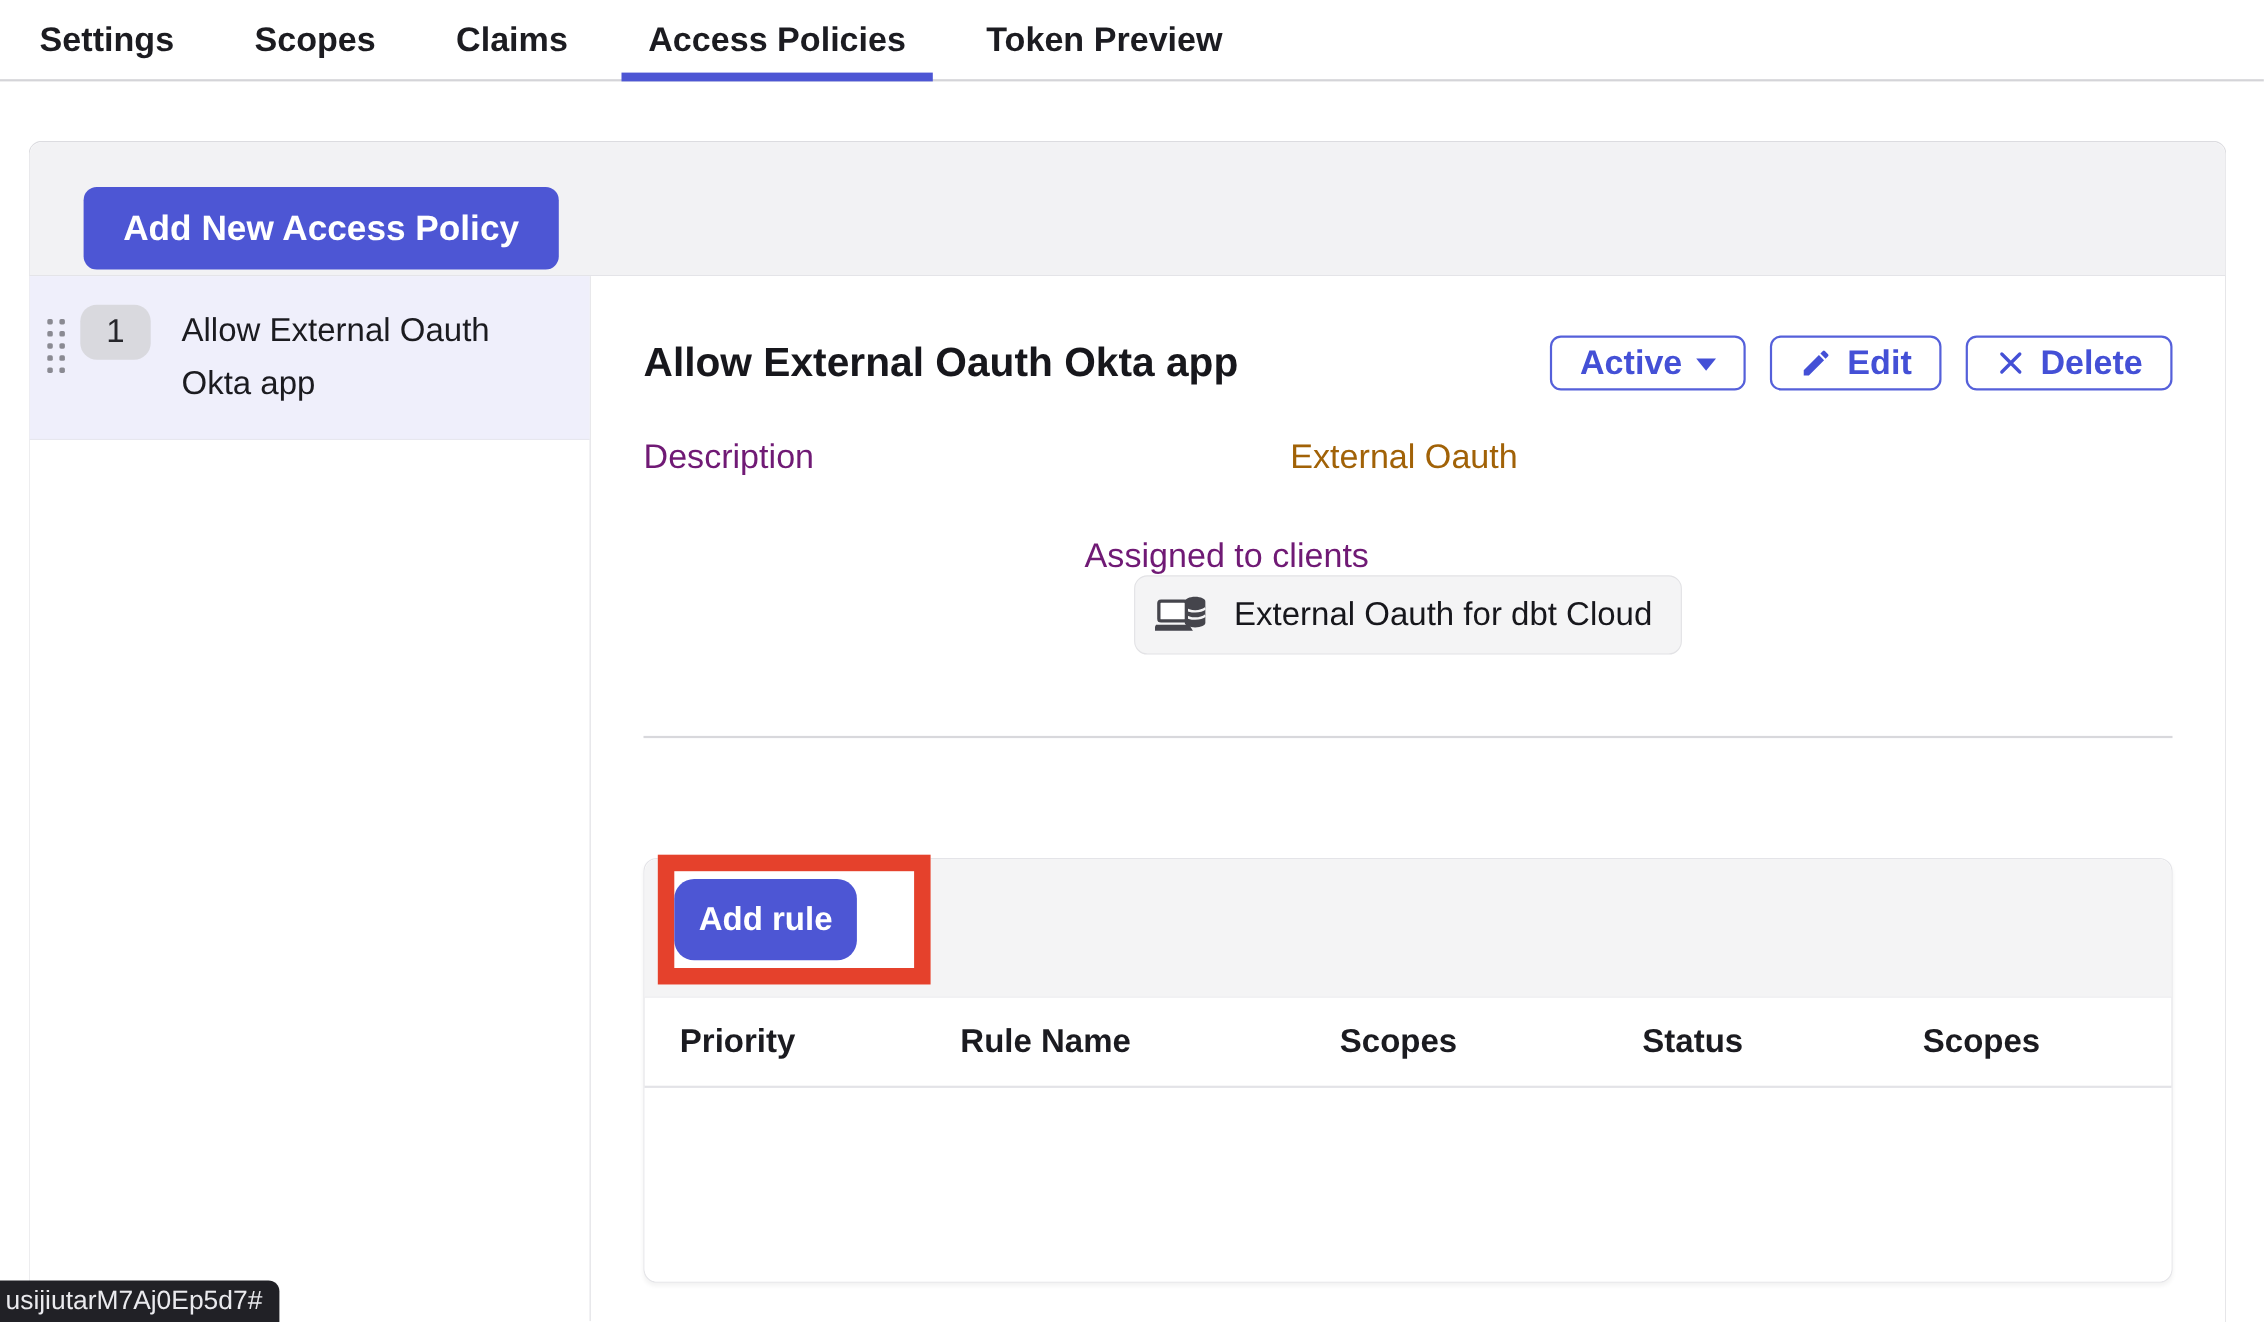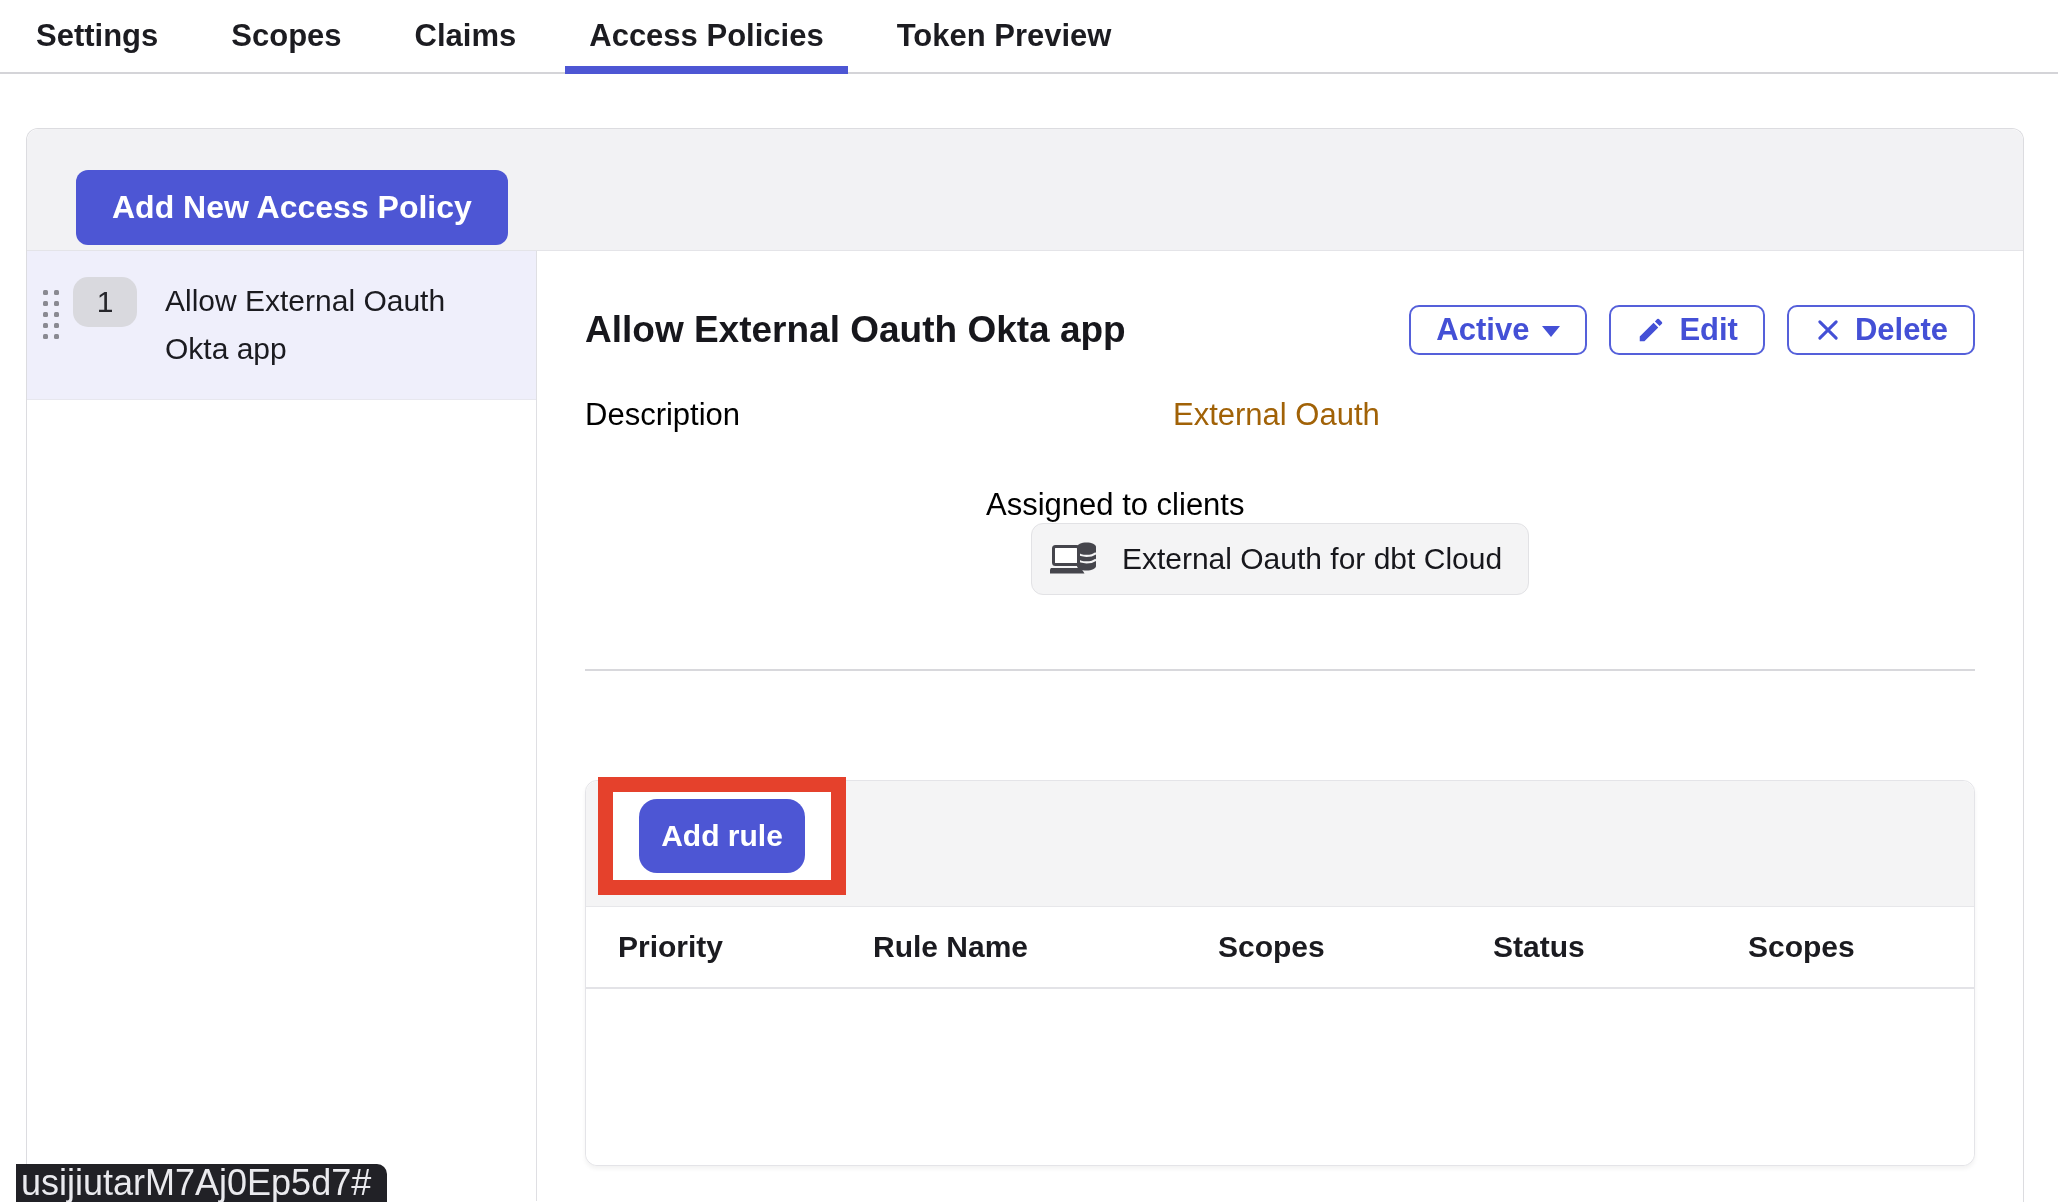--- a/index.html
+++ b/index.html
@@ -50,50 +50,50 @@
     border-radius:10px;color:#4450d6;font-size:31px;font-weight:700;font-family:inherit;
     display:flex;align-items:center;gap:13px;cursor:pointer;}
   .caret-down{width:0;height:0;border-left:9px solid transparent;border-right:9px solid transparent;
     border-top:11px solid #4450d6;margin-top:3px;}
   .btn-outline svg{flex:none;}
 
   
   .meta-row{display:flex;align-items:flex-start;}
   .meta-row.r1{margin-top:42px;}
   .meta-row.r2{margin-top:54px;align-items:center;flex-direction:column;}
-  .meta-label{width:588px;font-size:31px;color:#000000;flex:none;}
+  .meta-label{width:588px;font-size:31px;color:#701a75;flex:none;}
   .meta-value{font-size:31px;color:#a16207;}
   .client-chip{display:flex;align-items:center;gap:26px;height:72px;padding:0 26px 0 18px;
     background:#f4f4f5;border:1px solid #e2e2e5;border-radius:12px;font-size:30px;
     color:#17171c;cursor:pointer;}
 
   .detail-divider{border:none;border-top:2px solid #d8d8dc;margin:74px 0 0 0;}
 
   
   .rules-card{margin-top:109px;border:1px solid #e4e4e8;border-radius:12px;
     box-shadow:0 3px 4px rgba(0,0,0,.05);background:#fff;}
   .rules-card-header{position:relative;height:126px;background:#f4f4f5;
     border-bottom:1px solid #e7e7ea;border-radius:12px 12px 0 0;}
   .annotation-box{position:absolute;left:12px;top:-4px;width:248px;height:118px;
     background:#fff;border:15px solid var(--annotation-red);
-    display:flex;align-items:center;justify-content:center;}
+    display:flex;align-items:center;justify-content:flex-start;}
   .add-rule-btn{width:166px;height:74px;font-size:30px;border-radius:18px;}
   .rules-table-head{display:flex;align-items:center;height:82px;border-bottom:2px solid #e3e3e7;
     padding-left:32px;font-size:30px;font-weight:700;color:#1b1b20;}
   .col-priority{width:255px;}
   .col-rulename{width:345px;}
   .col-scopes{width:275px;}
   .col-status{width:255px;}
   .col-actions{flex:1;}
   .rules-table-body{height:176px;border-radius:0 0 12px 12px;background:#fff;}
 
   
-  .status-tooltip{position:absolute;left:16px;bottom:0;height:38px;min-width:253px;
+  .status-tooltip{position:absolute;left:0;bottom:0;height:38px;min-width:253px;
     background:#212126;border-radius:0 10px 0 0;display:flex;align-items:center;
-    padding:0 16px 0 5px;color:#eaeaee;font-size:36px;white-space:nowrap;}
+    padding:0 16px 0 5px;color:#eaeaee;font-size:24px;white-space:nowrap;}
 </style>
 </head>
 <body>
 
 <nav class="tab-bar">
   <div class="tab">Settings</div>
   <div class="tab">Scopes</div>
   <div class="tab">Claims</div>
   <div class="tab active">Access Policies</div>
   <div class="tab">Token Preview</div>

